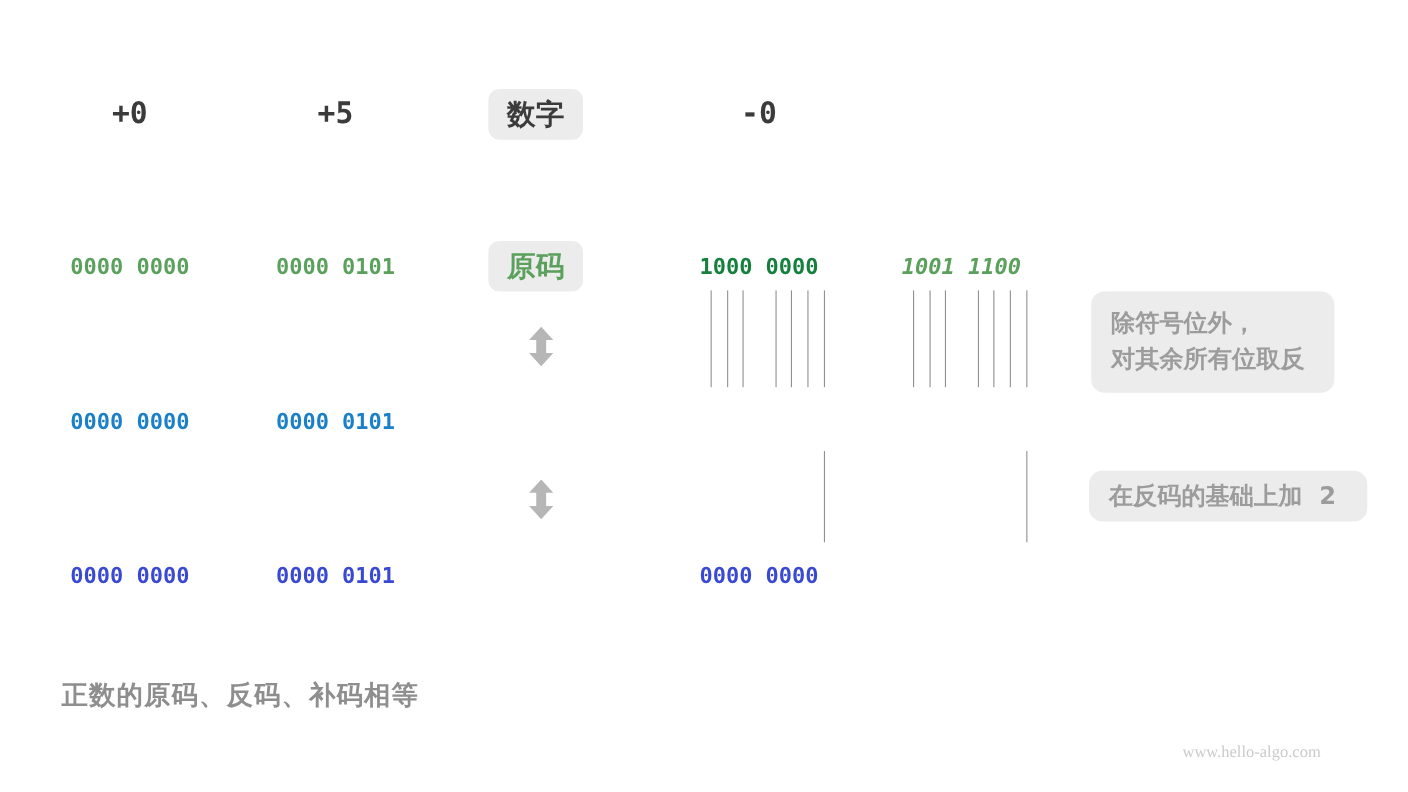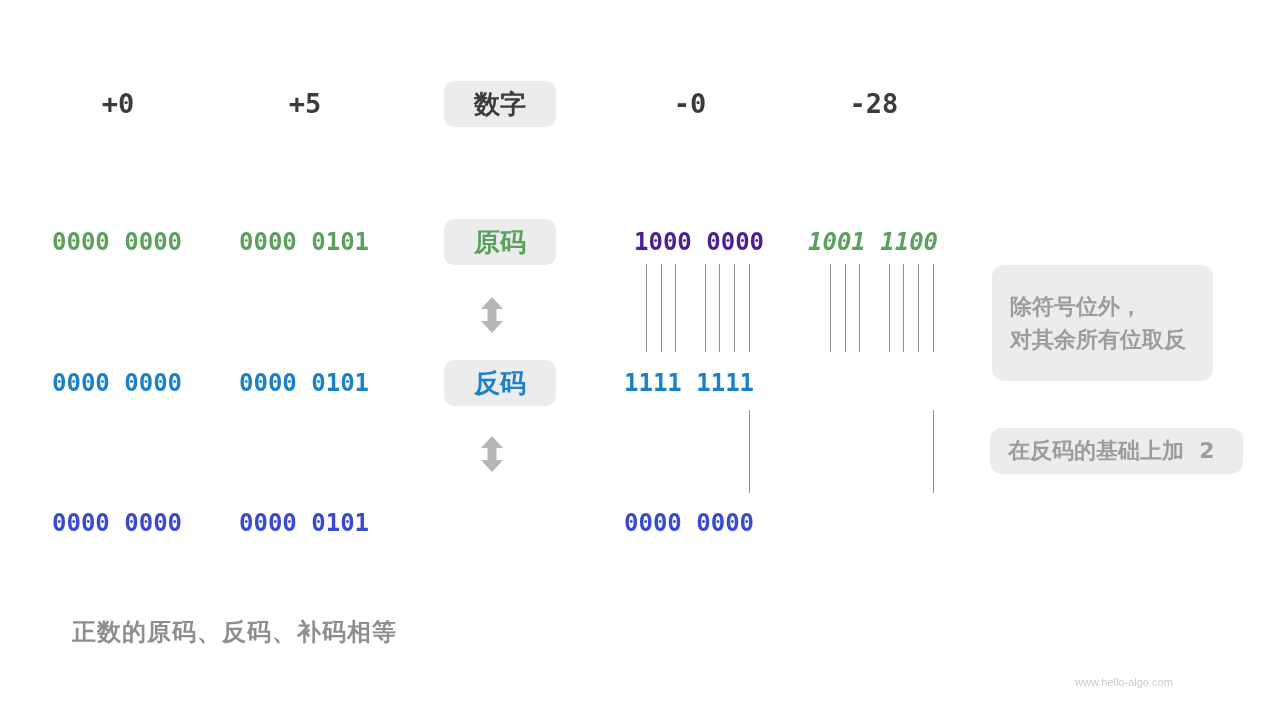--- a/index.html
+++ b/index.html
@@ -15,77 +15,76 @@
   .col3{left:624px;} .col4{left:808px;}
 
   .num{
     position:absolute;width:132px;top:88px;
     text-align:center;line-height:32px;
     font-family:"DejaVu Sans Mono","Liberation Mono",monospace;
     font-weight:bold;font-size:27px;color:#3B3B3B;
   }
   .bin{
     position:absolute;width:132px;
-    line-height:30px;
+    text-align:center;line-height:30px;
     font-family:"DejaVu Sans Mono","Liberation Mono",monospace;
-    font-weight:bold;font-size:24px;
+    font-weight:bold;font-size:20px;
   }
   .r1{top:227px;} .r2{top:368px;} .r3{top:508px;}
 
   .chip{
-    position:absolute;left:444px;width:112px;height:46px;
+    position:absolute;left:444px;width:86px;height:46px;
     background:#ECECEC;border-radius:10px;
     display:flex;align-items:center;justify-content:center;
     font-size:26px;font-weight:bold;color:#3B3B3B;
   }
   .chip-num{top:81px;} .chip1{top:219px;} .chip2{top:360px;} .chip3{top:500px;}
 
   .ticks{position:absolute;width:132px;}
   .ticks-inv{top:264px;height:88px;}
   .ticks-plus{top:410px;height:83px;}
   .tick{position:absolute;top:0;bottom:0;width:1px;background:#909090;}
 
   .arrow{position:absolute;left:481px;width:22px;height:36px;}
   .arrow1{top:297px;} .arrow2{top:436px;}
 
   .note{
     position:absolute;background:#ECECEC;border-radius:12px;
     color:#9C9C9C;font-weight:bold;
     display:flex;flex-direction:column;justify-content:center;
     padding:0 18px;box-sizing:border-box;
   }
-  .note1{left:992px;top:265px;width:221px;height:116px;font-size:22px;line-height:33px;}
+  .note1{left:992px;top:265px;width:221px;height:92px;font-size:22px;line-height:33px;}
   .note2{left:990px;top:428px;width:253px;height:46px;font-size:22px;white-space:pre;}
 
   .caption{
     position:absolute;top:616px;
-    font-size:24px;font-weight:bold;color:#8E8E8E;letter-spacing:1px;margin-left:16px;
+    font-size:24px;font-weight:bold;color:#8E8E8E;letter-spacing:1px;
   }
   .caption-pos{left:56px;} .caption-neg{left:612px;}
 
   .watermark{
     position:absolute;left:1075px;top:676px;
-    font-family:Liberation Sans, sans-serif;
-    font-size:11px;color:#CBCBCB;
+    font-family:Liberation Serif, serif;
+    font-size:15px;color:#CBCBCB;
   }
 </style>
 </head>
 <body>
 
 <div class="canvas">
 
   <span class="num col1">+0</span>
   <span class="num col2">+5</span>
   <span class="num col3">-0</span>
-  <span class="num col4">-28</span>
   <div class="chip chip-num">数字</div>
 
   <span class="bin r1 col1" style="color: rgb(91, 160, 92);">0000 0000</span>
   <span class="bin r1 col2" style="color: rgb(91, 160, 92);">0000 0101</span>
-  <span class="bin r1 col3" style="color: #4c1d95; margin-left: 10px;">1000 0000</span>
+  <span class="bin r1 col3" style="color: #15803d;">1000 0000</span>
   <span class="bin r1 col4" style="color: rgb(91, 160, 92); font-style: italic;">1001 1100</span>
   <div class="chip chip1" style="color: rgb(91, 160, 92);">原码</div>
 
   <div class="ticks ticks-inv col3">
       <div class="tick" style="left: 22px;"></div>
       <div class="tick" style="left: 36.7px;"></div>
       <div class="tick" style="left: 51.3px;"></div>
       <div class="tick" style="left: 80.7px;"></div>
       <div class="tick" style="left: 95.3px;"></div>
       <div class="tick" style="left: 110px;"></div>
@@ -100,22 +99,20 @@
       <div class="tick" style="left: 110px;"></div>
       <div class="tick" style="left: 124.7px;"></div>
     </div>
 
   <svg class="arrow arrow1" viewBox="0 0 22 36">
     <path d="M11 0 L22 12 L15.5 12 L15.5 24 L22 24 L11 36 L0 24 L6.5 24 L6.5 12 L0 12 Z" fill="#B6B6B6"></path>
   </svg>
 
   <span class="bin r2 col1" style="color: rgb(27, 128, 200);">0000 0000</span>
   <span class="bin r2 col2" style="color: rgb(27, 128, 200);">0000 0101</span>
-  <span class="bin r2 col3" style="color: rgb(27, 128, 200);">1111 1111</span>
-  <div class="chip chip2" style="color: rgb(27, 128, 200);">反码</div>
 
   <div class="ticks ticks-plus col3">
       <div class="tick" style="left: 124.7px;"></div>
     </div>
   <div class="ticks ticks-plus col4">
       <div class="tick" style="left: 124.7px;"></div>
     </div>
 
   <svg class="arrow arrow2" viewBox="0 0 22 36">
     <path d="M11 0 L22 12 L15.5 12 L15.5 24 L22 24 L11 36 L0 24 L6.5 24 L6.5 12 L0 12 Z" fill="#B6B6B6"></path>

